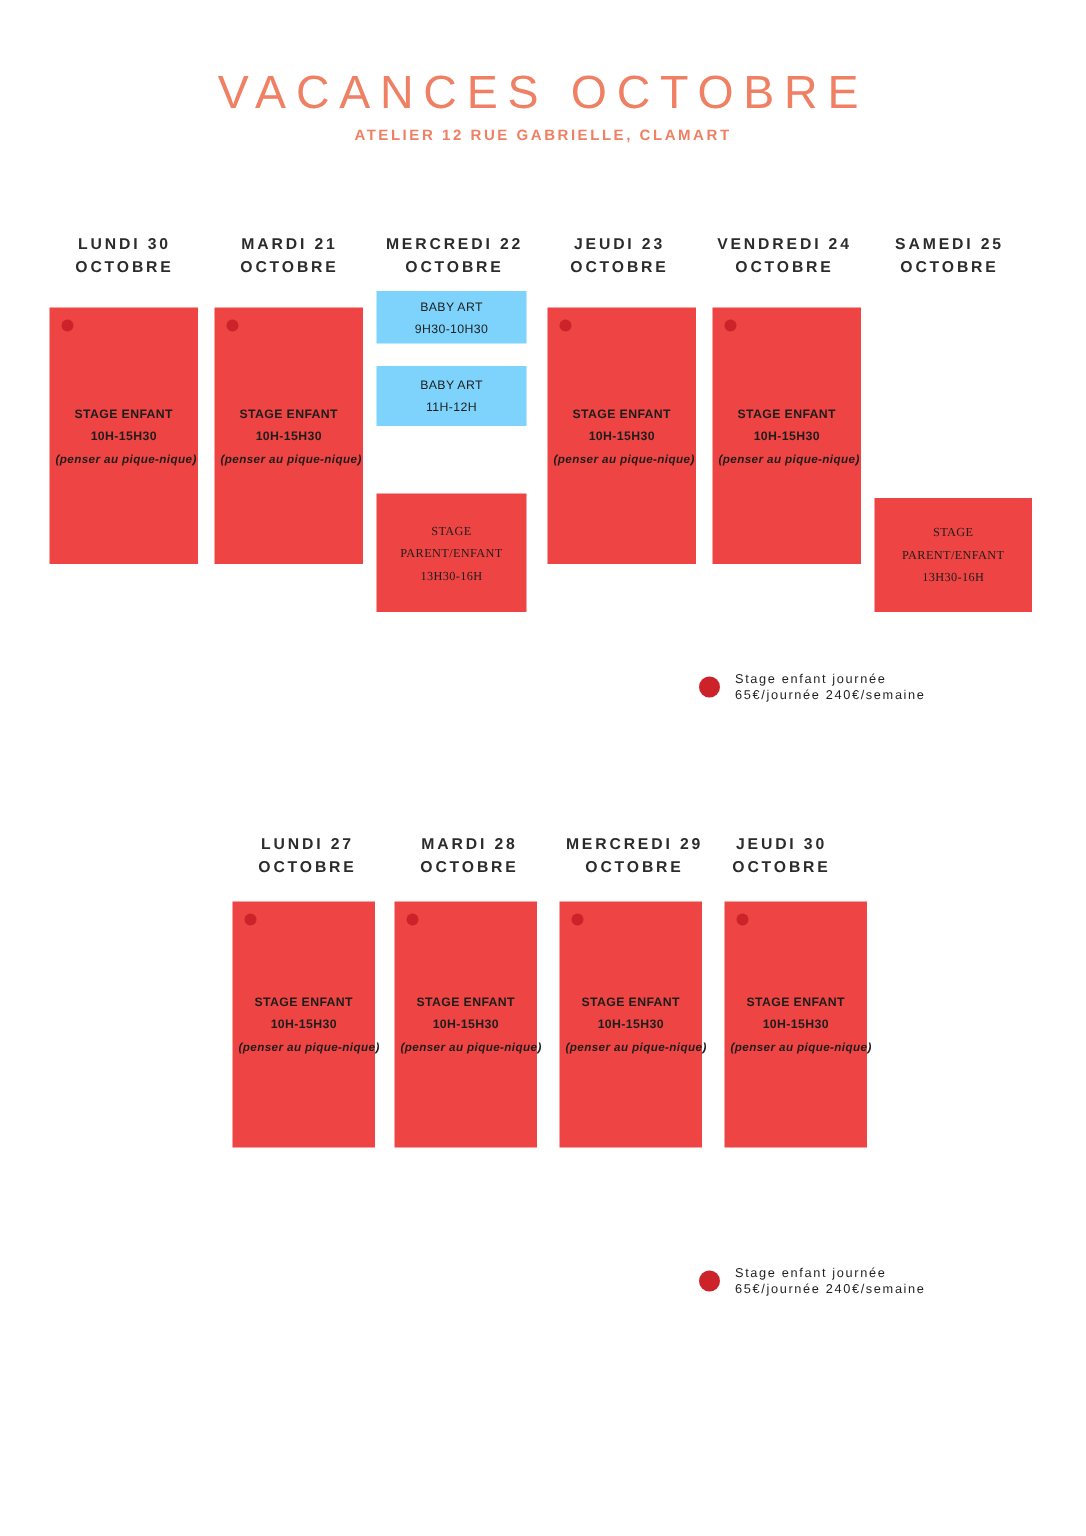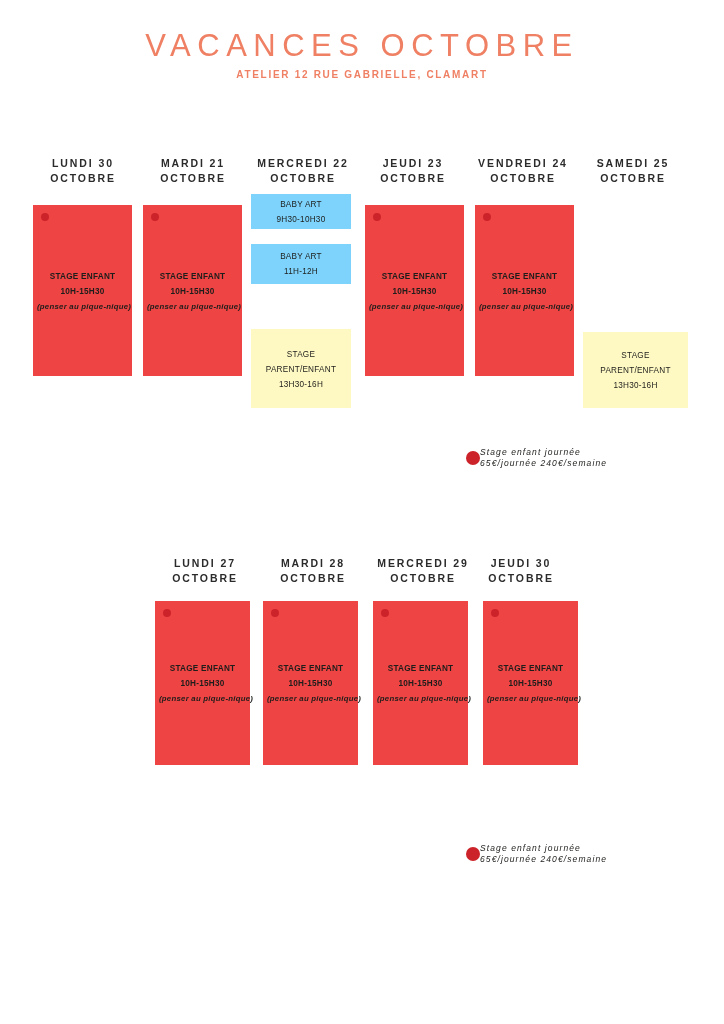--- a/index.html
+++ b/index.html
@@ -4,21 +4,21 @@
 <style>
   html,body{margin:0;padding:0;}
   body{
     width:724px;height:1024px;position:relative;background:#ffffff;
     font-family:"Liberation Sans","DejaVu Sans",sans-serif;
     -webkit-font-smoothing:antialiased;overflow:hidden;
   }
   .poster{position:relative;width:724px;height:1024px;}
 
   
-  .hdr{position:absolute;left:0;top:0;width:724px;text-align:center;}
+  .hdr{position:absolute;left:0;top:16px;width:724px;text-align:center;}
   .hdr-title{
     color:#ef8064;font-size:31px;font-weight:400;letter-spacing:6.5px;
     margin-top:30px;line-height:1;white-space:nowrap;
   }
   .hdr-sub{
     color:#231f20;font-size:23px;font-weight:400;letter-spacing:5.5px;
     margin-top:10px;line-height:1;white-space:nowrap;
   }
   .hdr-addr{
     color:#ef8064;font-size:10px;font-weight:700;letter-spacing:1.7px;
@@ -36,30 +36,30 @@
   .blk{position:absolute;box-sizing:border-box;}
   .blk .inner{
     position:absolute;left:0;right:0;top:50%;transform:translateY(-50%);
     text-align:center;padding:0 4px;box-sizing:border-box;
   }
   .blk .ln{display:block;color:#1d1d1b;font-size:8.2px;line-height:15px;
            letter-spacing:.25px;white-space:nowrap;}
   .blk .ln.note{font-style:italic;font-size:7.8px;}
   .green{background:#ef4444;font-weight:bold;}
   .pink{background:#7dd3fc;}
-  .teal{background:#fef9c3;}
+  .teal{background:#ef4444;font-family:Liberation Serif, serif;}
   .dot{
     position:absolute;left:8px;top:8px;width:8px;height:8px;
     border-radius:50%;background:#cc2229;
   }
 
   
   .legend{position:absolute;display:flex;align-items:center;}
   .legend .lgdot{width:14px;height:14px;border-radius:50%;background:#cc2229;flex:0 0 14px;}
-  .legend .lgtxt{font-style:italic;}
+  .legend .lgtxt{margin-left:10px;}
   .legend .lgline{
     display:block;color:#1d1d1b;font-size:8.5px;line-height:11px;
     letter-spacing:1.1px;white-space:nowrap;
   }
 </style>
 </head>
 <body>
 
 <div class="poster">
 

